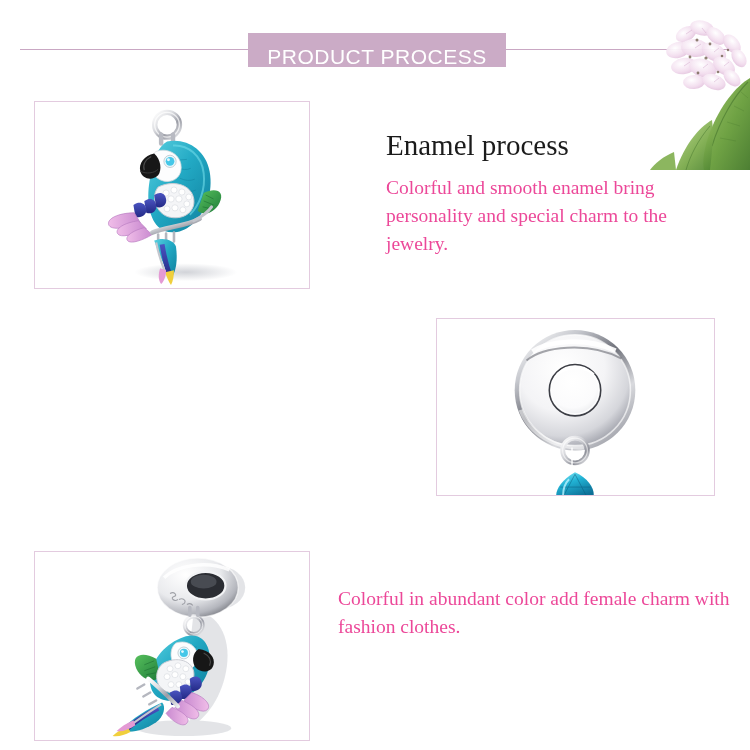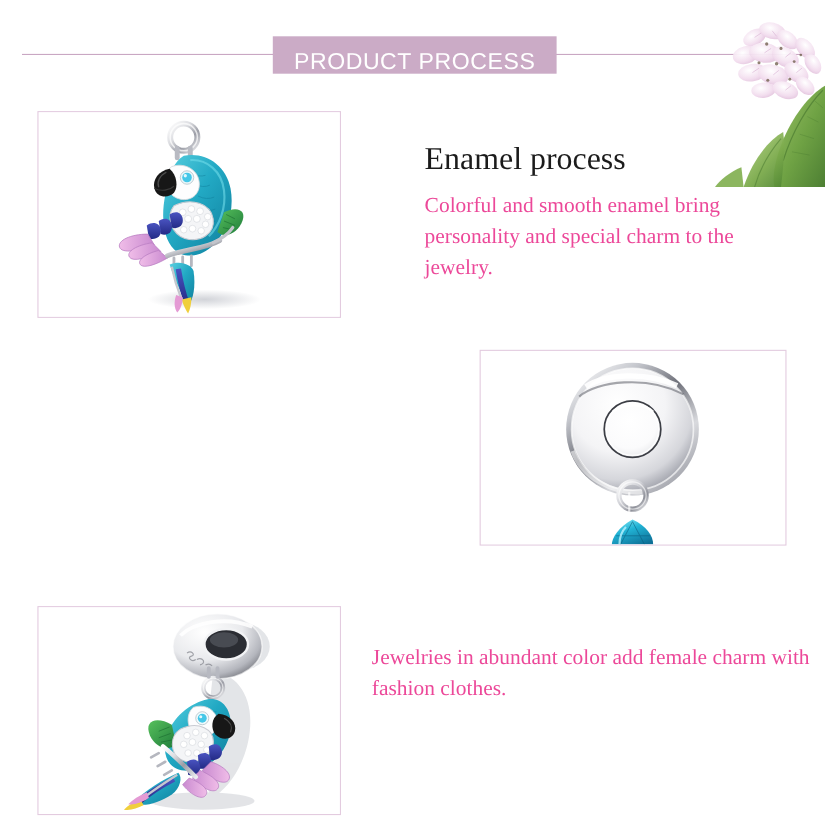--- a/index.html
+++ b/index.html
@@ -486,16 +486,16 @@
     </svg>
   </div>
 
   <div class="block block-1">
     <h2>Enamel process</h2>
     <p>Colorful and smooth enamel bring personality and special charm to the jewelry.</p>
   </div>
 
 
   <div class="block block-3">
-    <p>Jewelries in abundant color add female charm with fashion clothes.</p>
+    <p>Colorful in abundant color add female charm with fashion clothes.</p>
   </div>
 
 </div>
 
 </body></html>

